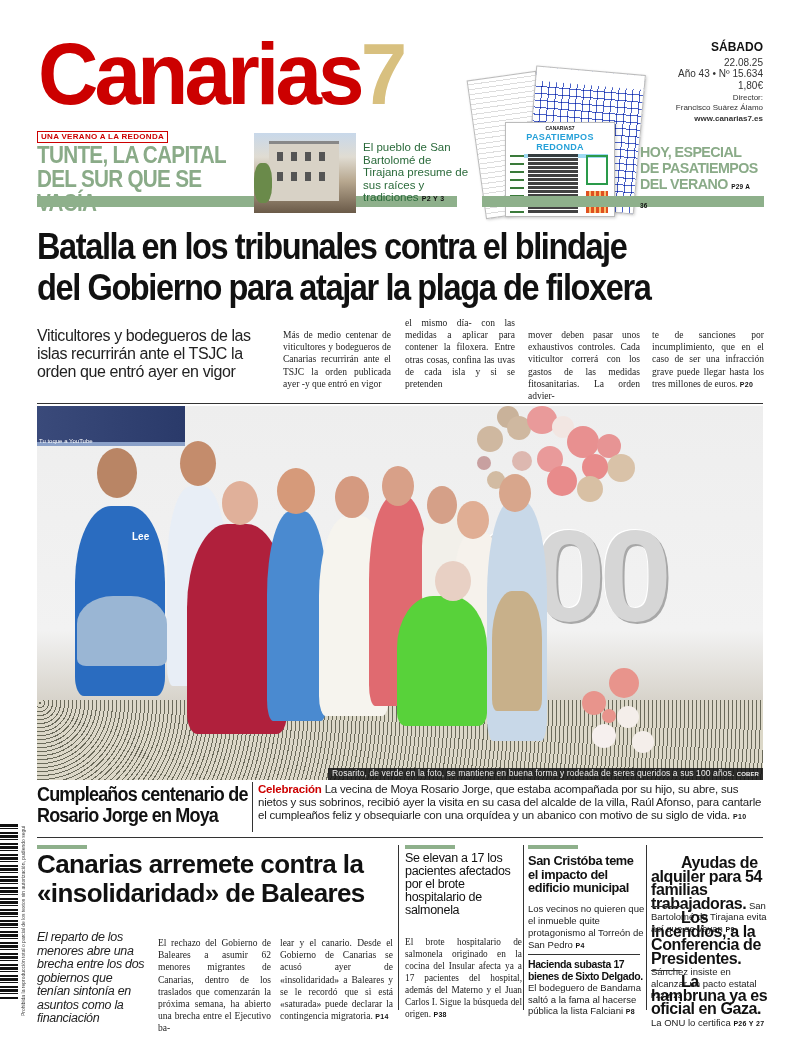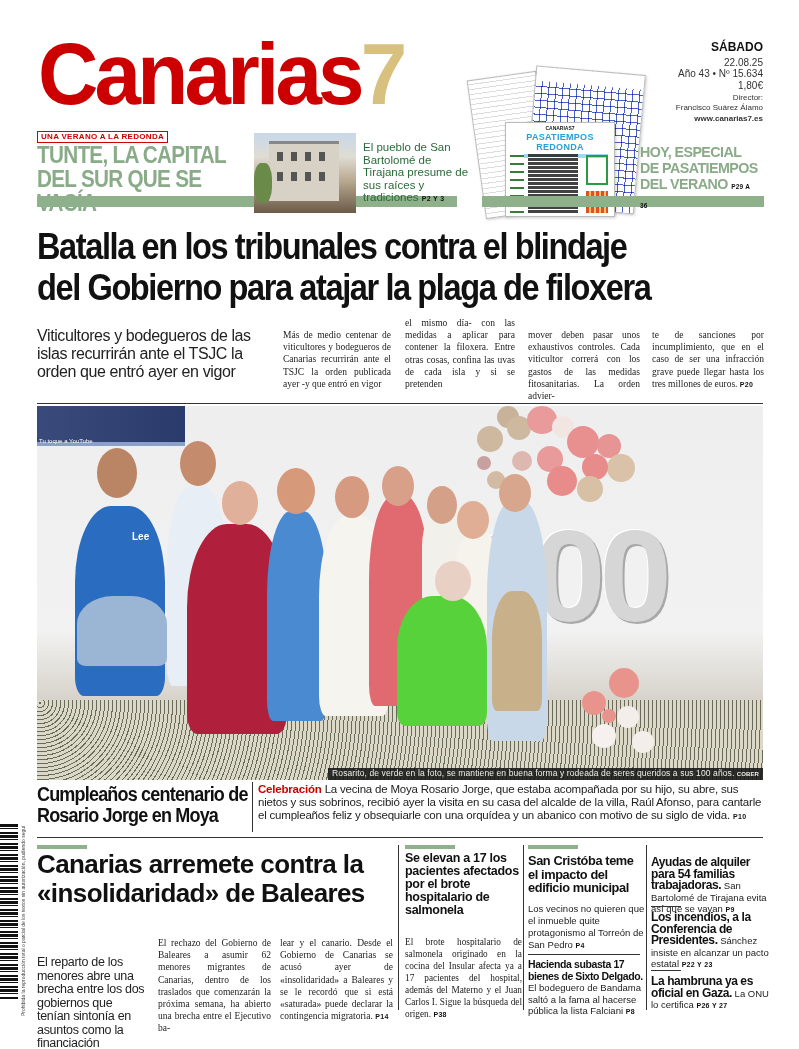--- a/index.html
+++ b/index.html
@@ -80,34 +80,34 @@
 
   
   .cent-h { left: 37px; top: 784px; width: 215px; font-weight: 700; font-size: 20px; line-height: 21px; letter-spacing: -0.9px; color: #111; transform: scaleX(0.9); transform-origin: left top; white-space: nowrap; }
   .vdiv { background: #333; width: 1px; }
   .cent-t { left: 258px; top: 783px; width: 510px; font-size: 11.5px; line-height: 13px; color: #222; letter-spacing: -0.2px; }
   .cent-t .k { color: #cc0000; font-weight: 700; }
 
   
   .gtag { height: 4px; background: #8eb08b; }
   .bal-h { left: 37px; top: 850px; width: 330px; font-weight: 700; font-size: 26px; line-height: 29px; letter-spacing: -0.6px; color: #111; }
-  .bal-deck { left: 37px; top: 956px; width: 108px; font-size: 12.5px; line-height: 13.5px; color: #222; letter-spacing: -0.3px; }
+  .bal-deck { left: 37px; top: 931px; width: 108px; font-size: 12.5px; line-height: 13.5px; color: #222; letter-spacing: -0.3px; font-style: italic; }
   .bal-c1 { left: 158px; top: 937px; width: 113px; }
   .bal-c2 { left: 280px; top: 937px; width: 113px; }
 
-  .sal-h { left: 405px; top: 852px; width: 118px; font-weight: 700; font-size: 12.5px; line-height: 13px; letter-spacing: -0.3px; color: #111; }
+  .sal-h { left: 405px; top: 852px; width: 118px; font-weight: 400; font-size: 12.5px; line-height: 13px; letter-spacing: -0.3px; color: #111; }
   .sal-t { left: 405px; top: 936px; width: 117px; font-size: 9.3px; line-height: 12px; }
 
   .san-h { left: 528px; top: 854px; width: 118px; font-weight: 700; font-size: 12.8px; line-height: 13.5px; letter-spacing: -0.4px; color: #111; }
   .san-d { left: 528px; top: 903px; width: 117px; font-size: 9.5px; line-height: 12px; color: #222; }
   .hac { left: 528px; top: 959px; width: 118px; font-size: 9.5px; line-height: 11.5px; color: #222; }
   .hac b { font-size: 10.5px; letter-spacing: -0.4px; color: #111; }
 
   .brief { position:absolute; left: 651px; width: 118px; font-size: 9.5px; line-height: 11.5px; color: #222; }
-  .brief b { font-size: 12px; letter-spacing: -0.4px; color: #111; }
+  .brief b { font-size: 16px; letter-spacing: -0.4px; color: #111; margin-left: 30px; }
   .brief-sep { position:absolute; left: 651px; width: 30px; height: 1px; background: #333; }
 
   
   .barcode { left: 0px; top: 824px; width: 18px; height: 176px;
              background: repeating-linear-gradient(180deg,#111 0 3px,#fff 3px 4px,#111 4px 5px,#fff 5px 8px,#111 8px 10px,#fff 10px 11px); }
   .legal { left: 19px; top: 826px; width: 9px; height: 190px; font-size: 5px; color: #444; writing-mode: vertical-rl; transform: rotate(180deg); line-height: 9px; white-space: nowrap; overflow: hidden; }
 </style>
 </head>
 <body>
 

